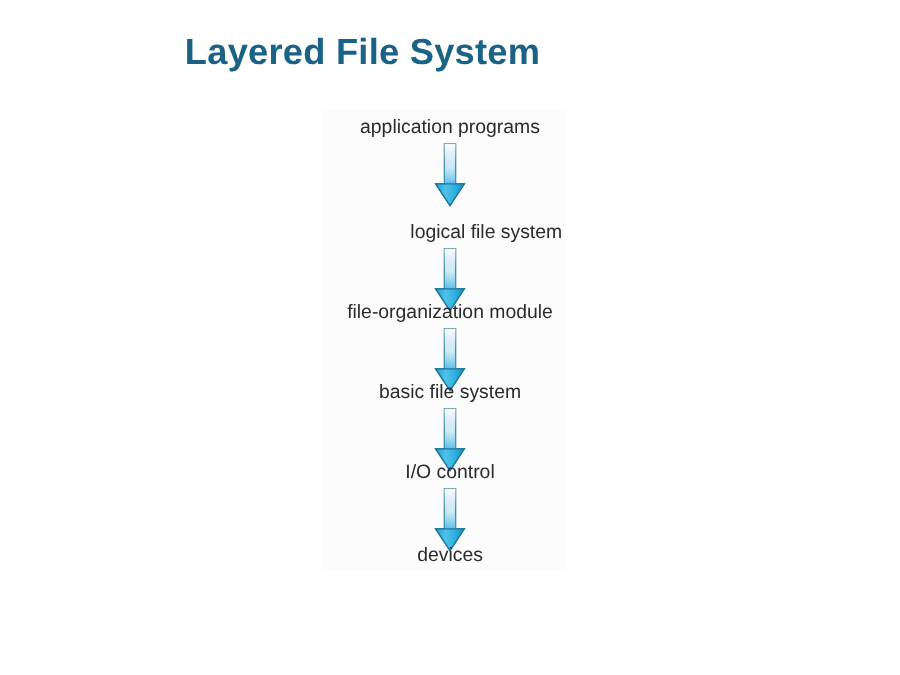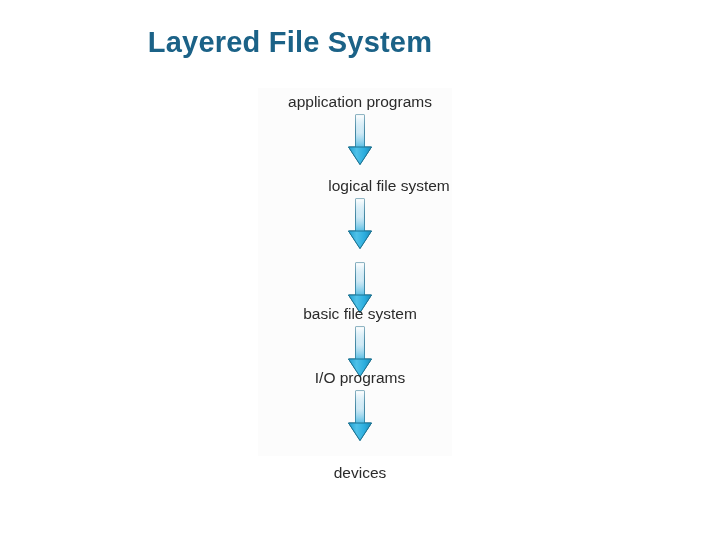--- a/index.html
+++ b/index.html
@@ -83,21 +83,21 @@
   .r-app    { top: 93px;  }
   .a-1      { top: 114px; }
   .r-lfs    { top: 177px; padding-left: 29px; }
   .a-2      { top: 198px; }
   .r-fom    { top: 241px; }
   .a-3      { top: 262px; }
   .r-bfs    { top: 305px; }
   .a-4      { top: 326px; }
   .r-ioc    { top: 369px; }
   .a-5      { top: 390px; }
-  .r-dev    { top: 436px; margin-top: 28px; }
+  .r-dev    { top: 436px; }
 </style>
 </head>
 <body>
 
 <div id="figure-panel"></div>
 
 <div id="slide-title">Layered File System</div>
 
 <div id="layer-stack">
 
@@ -137,20 +137,23 @@
   </div>
 
   <div class="arrow-row a-2">
     <svg class="arrow-svg" width="26" height="52" viewBox="0 0 26 52">
       <path d="M 8.5 1 L 17.5 1 L 17.5 33 L 24.5 33 L 13 50.5 L 1.5 33 L 8.5 33 Z" fill="url(#shaftGrad1)" stroke="#27708d" stroke-width="1"></path>
       <path d="M 8.5 1 L 17.5 1 L 17.5 33 L 8.5 33 Z" fill="url(#shaftGradV1)"></path>
       <path d="M 24.5 33 L 13 50.5 L 1.5 33 Z" fill="url(#headGrad1)" stroke="#1b7595" stroke-width="1"></path>
     </svg>
   </div>
 
+  <div class="layer-row r-fom">
+    <span class="layer-label">file-organization module</span>
+  </div>
 
   <div class="arrow-row a-3">
     <svg class="arrow-svg" width="26" height="52" viewBox="0 0 26 52">
       <path d="M 8.5 1 L 17.5 1 L 17.5 33 L 24.5 33 L 13 50.5 L 1.5 33 L 8.5 33 Z" fill="url(#shaftGrad1)" stroke="#27708d" stroke-width="1"></path>
       <path d="M 8.5 1 L 17.5 1 L 17.5 33 L 8.5 33 Z" fill="url(#shaftGradV1)"></path>
       <path d="M 24.5 33 L 13 50.5 L 1.5 33 Z" fill="url(#headGrad1)" stroke="#1b7595" stroke-width="1"></path>
     </svg>
   </div>
 
   <div class="layer-row r-bfs">
@@ -159,21 +162,21 @@
 
   <div class="arrow-row a-4">
     <svg class="arrow-svg" width="26" height="52" viewBox="0 0 26 52">
       <path d="M 8.5 1 L 17.5 1 L 17.5 33 L 24.5 33 L 13 50.5 L 1.5 33 L 8.5 33 Z" fill="url(#shaftGrad1)" stroke="#27708d" stroke-width="1"></path>
       <path d="M 8.5 1 L 17.5 1 L 17.5 33 L 8.5 33 Z" fill="url(#shaftGradV1)"></path>
       <path d="M 24.5 33 L 13 50.5 L 1.5 33 Z" fill="url(#headGrad1)" stroke="#1b7595" stroke-width="1"></path>
     </svg>
   </div>
 
   <div class="layer-row r-ioc">
-    <span class="layer-label">I/O programs</span>
+    <span class="layer-label">I/O control</span>
   </div>
 
   <div class="arrow-row a-5">
     <svg class="arrow-svg" width="26" height="52" viewBox="0 0 26 52">
       <path d="M 8.5 1 L 17.5 1 L 17.5 33 L 24.5 33 L 13 50.5 L 1.5 33 L 8.5 33 Z" fill="url(#shaftGrad1)" stroke="#27708d" stroke-width="1"></path>
       <path d="M 8.5 1 L 17.5 1 L 17.5 33 L 8.5 33 Z" fill="url(#shaftGradV1)"></path>
       <path d="M 24.5 33 L 13 50.5 L 1.5 33 Z" fill="url(#headGrad1)" stroke="#1b7595" stroke-width="1"></path>
     </svg>
   </div>
 

